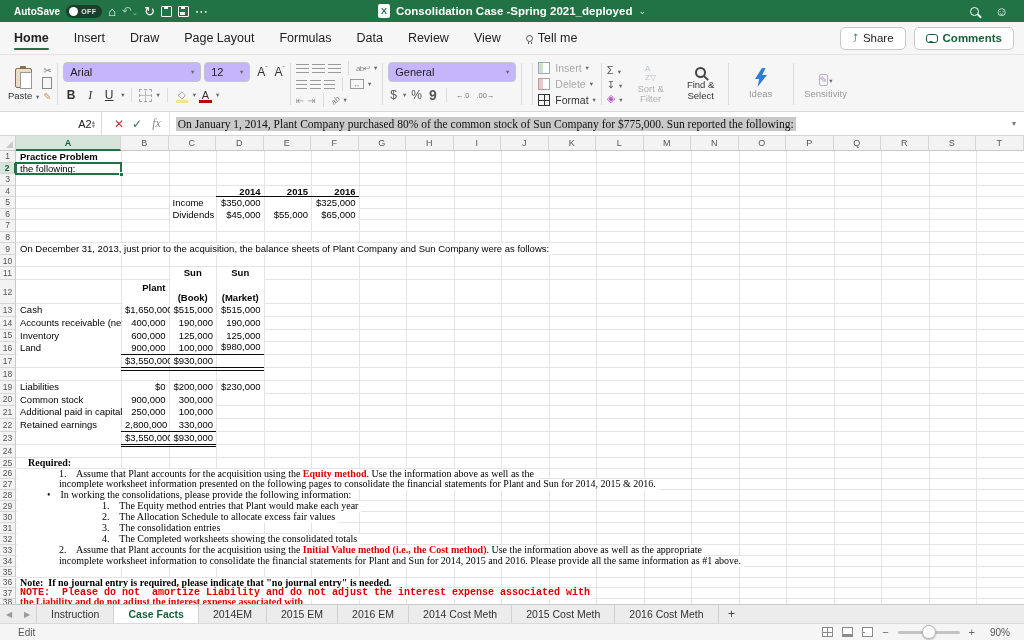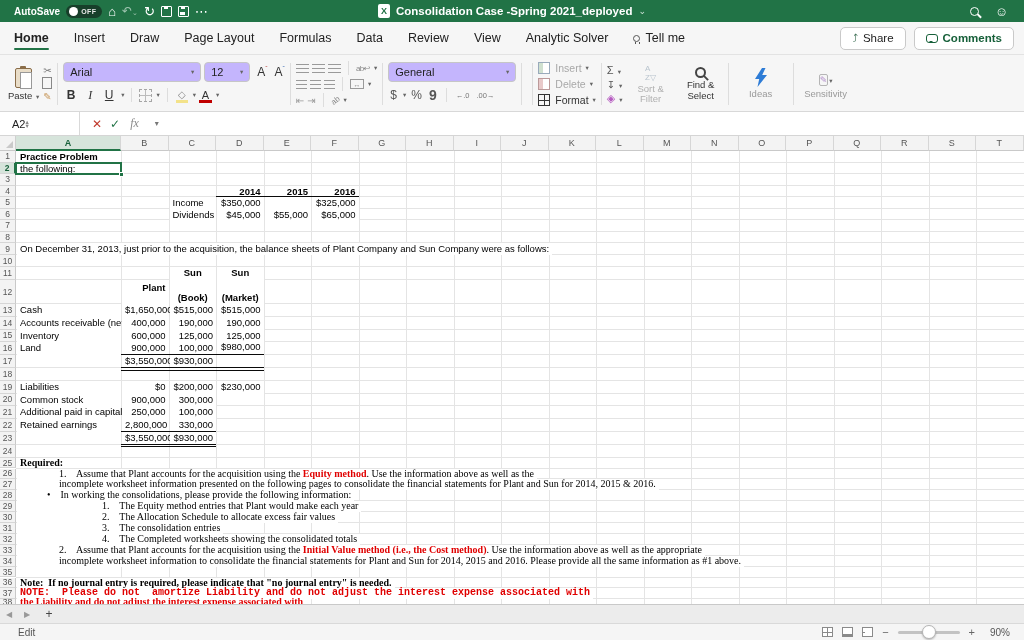--- a/index.html
+++ b/index.html
@@ -111,21 +111,21 @@
 .azfun{font-size:8px;color:#b9c4ce;letter-spacing:0}
 .magn2{width:11px;height:11px;border:2px solid #444;border-radius:50%;position:relative}
 .magn2::after{content:"";position:absolute;width:6px;height:2px;background:#444;transform:rotate(45deg);right:-5px;bottom:-3px}
 .ideas-grp,.sens-grp{align-items:center;justify-content:center;width:54px;cursor:pointer}
 .sens-grp{flex-direction:column}
 .sensic{width:13px;height:16px;border:1.3px solid #b5b5b5;border-radius:2px;color:#b08cc9;font-size:9px;text-align:center;line-height:14px}
 .ideas-grp{flex-direction:column}
 .ideas-grp .elbl,.sens-grp .elbl{color:#9a9a9a}
 
 #fbar{position:absolute;left:0;top:112px;width:1024px;height:24px;background:#fff;border-bottom:1px solid #d5d5d5;display:flex;align-items:center}
-.namebox{width:80px;height:100%;border-right:1px solid #d9d9d9;display:flex;align-items:center;justify-content:flex-start;padding:0 6px 0 12px;font-size:11px;color:#222;cursor:text}
+.namebox{width:102px;height:100%;border-right:1px solid #d9d9d9;display:flex;align-items:center;justify-content:flex-end;padding:0 6px 0 12px;font-size:11px;color:#222;cursor:text}
 .spin{display:flex;flex-direction:column;line-height:.55;font-size:6.5px;color:#888}
 .fx-x{color:#c0392b;font-size:12px;margin:0 8px 0 12px;cursor:pointer}
 .fx-ok{color:#217346;font-size:12px;margin-right:10px;cursor:pointer}
 .fx{font-family:"Liberation Serif",serif;font-style:italic;font-size:12px;color:#8a8a8a;margin-right:8px;cursor:pointer}
 .finput{flex:1;height:100%;display:flex;align-items:center;border-left:1px solid #e3e3e3;padding-left:6px;cursor:text;overflow:hidden}
 .fhl{font-family:"Liberation Serif","DejaVu Serif",serif;font-size:11.5px;color:#111;background:#c9c9c9;padding:1px 2px;white-space:nowrap}
 .fexp{font-size:8px;color:#777;margin:0 8px;cursor:pointer}
 
 #sheet{position:absolute;left:0;top:136px;width:1024px;height:468px;background:#fff;overflow:hidden}
 #sh-corner{position:absolute;left:0;top:0;width:16px;height:15px;background:#f3f3f3;border-right:1px solid #cfcfcf;border-bottom:1px solid #c9c9c9;cursor:pointer}
@@ -198,21 +198,20 @@
 <div id="menubar">
   <div id="menu-tabs">
       <div class="mtab active">Home</div>
       <div class="mtab">Insert</div>
       <div class="mtab">Draw</div>
       <div class="mtab">Page Layout</div>
       <div class="mtab">Formulas</div>
       <div class="mtab">Data</div>
       <div class="mtab">Review</div>
       <div class="mtab">View</div>
-      <div class="mtab">Analytic Solver</div>
       <div class="mtab"><span class="bulb"></span>Tell me</div>
     </div>
   <div class="mb-right">
     <div class="btn">
         <span class="share-ic">⤴</span>
         <span>Share</span>
       </div>
     <div class="btn comments">
         <span class="bub"></span>
         <span>Comments</span>
@@ -358,20 +357,23 @@
   <div class="namebox">
     <span>A2</span>
     <span class="spin">
         <i>▴</i>
         <i>▾</i>
       </span>
   </div>
   <span class="fx-x">✕</span>
   <span class="fx-ok">✓</span>
   <span class="fx">fx</span>
+  <div class="finput">
+    <span class="fhl">On January 1, 2014, Plant Company purchased 80% of the common stock of Sun Company for $775,000. Sun reported the following:</span>
+  </div>
   <span class="fexp">▾</span>
 </div>
 
 <div id="sheet">
   <div id="sh-corner"></div>
   <div id="sh-grid">
       <div class="gv" style="left: 121px; top: 15px; height: 453px;"></div>
       <div class="gv" style="left: 168.5px; top: 15px; height: 453px;"></div>
       <div class="gv" style="left: 216px; top: 15px; height: 453px;"></div>
       <div class="gv" style="left: 263.5px; top: 15px; height: 453px;"></div>
@@ -538,21 +540,21 @@
       <div class="cell ar" style="top: 257.6px; height: 12.8px; line-height: 12.3px; left: 122px; width: 46.5px;">900,000</div>
       <div class="cell ar" style="top: 257.6px; height: 12.8px; line-height: 12.3px; left: 169.5px; width: 46.5px;">300,000</div>
       <div class="cell" style="top: 270.4px; height: 12.8px; line-height: 12.3px; left: 17px; width: 104px;">Additional paid in capital</div>
       <div class="cell ar" style="top: 270.4px; height: 12.8px; line-height: 12.3px; left: 122px; width: 46.5px;">250,000</div>
       <div class="cell ar" style="top: 270.4px; height: 12.8px; line-height: 12.3px; left: 169.5px; width: 46.5px;">100,000</div>
       <div class="cell" style="top: 283.2px; height: 12.8px; line-height: 12.3px; left: 17px; width: 104px;">Retained earnings</div>
       <div class="cell ar" style="top: 283.2px; height: 12.8px; line-height: 12.3px; left: 122px; width: 46.5px;">2,800,000</div>
       <div class="cell ar" style="top: 283.2px; height: 12.8px; line-height: 12.3px; left: 169.5px; width: 46.5px;">330,000</div>
       <div class="cell ar" style="top: 296px; height: 12.8px; line-height: 12.3px; left: 122px; width: 46.5px;">$3,550,000</div>
       <div class="cell ar" style="top: 296px; height: 12.8px; line-height: 12.3px; left: 169.5px; width: 46.5px;">$930,000</div>
-      <div class="cell b sf" style="top: 321.6px; height: 10.9px; line-height: 10.4px; left: 17px; padding-left: 3px;">Required:</div>
+      <div class="cell b sf" style="top: 321.6px; height: 10.9px; line-height: 10.4px; left: 17px; padding-left: 11px;">Required:</div>
       <div class="cell sf" style="top: 332.5px; height: 10.9px; line-height: 10.4px; left: 17px; padding-left: 42px;"><span>1.    Assume that Plant accounts for the acquisition using the </span><span class="red" style="font-weight: bold;">Equity method</span><span>. Use the information above as well as the</span></div>
       <div class="cell sf" style="top: 343.4px; height: 10.9px; line-height: 10.4px; left: 17px; padding-left: 42px;">incomplete worksheet information presented on the following pages to consolidate the financial statements for Plant and Sun for 2014, 2015 &amp; 2016.</div>
       <div class="cell sf" style="top: 354.3px; height: 10.9px; line-height: 10.4px; left: 17px; padding-left: 30px;">•    In working the consolidations, please provide the following information:</div>
       <div class="cell sf" style="top: 365.2px; height: 10.9px; line-height: 10.4px; left: 17px; padding-left: 85px;">1.    The Equity method entries that Plant would make each year</div>
       <div class="cell sf" style="top: 376.1px; height: 10.9px; line-height: 10.4px; left: 17px; padding-left: 85px;">2.    The Allocation Schedule to allocate excess fair values</div>
       <div class="cell sf" style="top: 387px; height: 10.9px; line-height: 10.4px; left: 17px; padding-left: 85px;">3.    The consolidation entries</div>
       <div class="cell sf" style="top: 397.9px; height: 10.9px; line-height: 10.4px; left: 17px; padding-left: 85px;">4.    The Completed worksheets showing the consolidated totals</div>
       <div class="cell sf" style="top: 408.8px; height: 10.9px; line-height: 10.4px; left: 17px; padding-left: 42px;"><span>2.    Assume that Plant accounts for the acquisition using the </span><span class="red" style="font-weight: bold;">Initial Value method (i.e., the Cost method)</span><span>. Use the information above as well as the appropriate</span></div>
       <div class="cell sf" style="top: 419.7px; height: 10.9px; line-height: 10.4px; left: 17px; padding-left: 42px;">incomplete worksheet information to consolidate the financial statements for Plant and Sun for 2014, 2015 and 2016. Please provide all the same information as #1 above.</div>
       <div class="cell b sf" style="top: 441.5px; height: 10.9px; line-height: 10.4px; left: 17px; padding-left: 3px;">Note:  If no journal entry is required, please indicate that "no journal entry" is needed.</div>
@@ -568,20 +570,30 @@
       <div class="bline dbl" style="left: 121px; width: 95px; top: 307.8px; height: 3.5px;"></div>
     </div>
   <div id="sh-sel" style="left: 15px; top: 25.5px; width: 107px; height: 13.5px;">
       <span class="handle"></span>
     </div>
 </div>
 
 <div id="tabsbar">
   <span class="nav">◀</span>
   <span class="nav">▶</span>
+  <div id="stabs" style="display:flex;align-items:stretch">
+      <div class="stab">Instruction</div>
+      <div class="stab active">Case Facts</div>
+      <div class="stab">2014EM</div>
+      <div class="stab">2015 EM</div>
+      <div class="stab">2016 EM</div>
+      <div class="stab">2014 Cost Meth</div>
+      <div class="stab">2015 Cost Meth</div>
+      <div class="stab">2016 Cost Meth</div>
+    </div>
   <span class="addtab">+</span>
 </div>
 
 <div id="statusbar">
   <span class="mode">Edit</span>
   <div class="sb-right">
     <span class="vic v1"></span>
     <span class="vic v2"></span>
     <span class="vic v3"></span>
     <span class="zminus">−</span>

